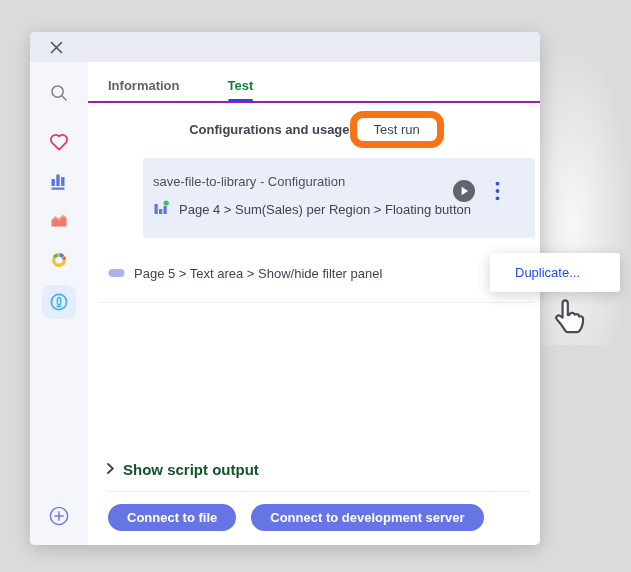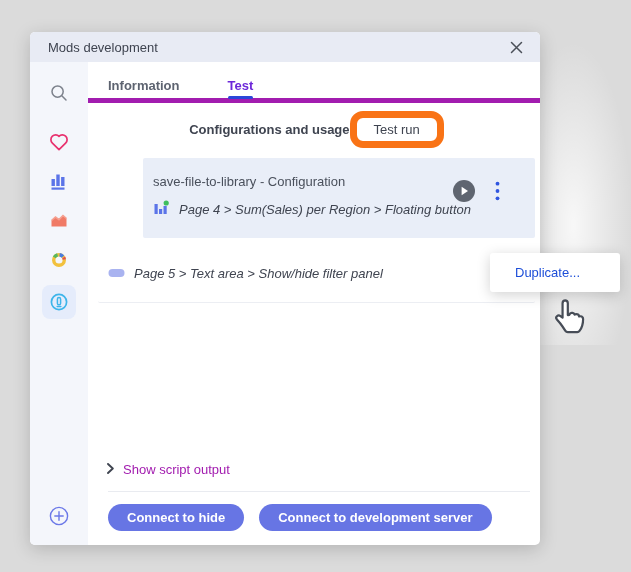--- a/index.html
+++ b/index.html
@@ -40,57 +40,57 @@
   .si-heart  { margin-top:15px; }
   .si-bar    { margin-top:5px; }
   .si-area   { margin-top:5px; }
   .si-donut  { margin-top:5px; }
   .si-mods   { margin-top:9px; background:#e5ecfb; }
   .si-plus   { position:absolute; bottom:12px; left:12px; }
   
   .content { position:absolute; left:58px; top:30px; right:0; bottom:0; }
   .tabs {
     display:flex; gap:48px; padding:16px 20px 0 20px;
-    border-bottom:5px solid #a21caf; height:41px;
+    border-bottom:2px solid #a21caf; height:41px;
   }
   .tab { font-size:13px; font-weight:700; padding-bottom:10px; position:relative; cursor:pointer; }
   .tab.inactive { color:#5d6370; }
-  .tab.active { color:#6d28d9; }
+  .tab.active { color:#15803d; }
   .tab.active::after {
     content:""; position:absolute; left:0; right:0; bottom:-1px; height:3px;
     background:#2b47d9; border-radius:2px;
   }
   .section-row {
     display:flex; align-items:center; justify-content:center;
     margin:8px 15px 10px 20px;
   }
   .section-heading { font-size:13px; font-weight:700; color:#3f4450; }
   .test-run-btn {
     background:#fff; border:7px solid #f97316; border-radius:13px;
     font-size:13px; color:#3f4450; padding:4px 17px; cursor:pointer;
     font-family:"Liberation Sans", sans-serif;
   }
   .config-list { margin:0 5px 0 10px; }
   .config-row { position:relative; padding:14px 10px 13px 10px; border-radius:2px; }
   .config-row.bordered { border-bottom:1px solid #eceef3; }
   .config-row.selected { background:#e9eef8; }
   .config-title { font-size:13px; color:#6b717d; }
   .config-row.selected .config-title { color:#4a505c; }
-  .config-sub { display:flex; align-items:center; gap:9px; margin-top:10px;font-style:italic; }
+  .config-sub { display:flex; align-items:center; gap:9px; margin-top:10px; }
   .config-sub .sub-text { font-size:13px; color:#3f4450; }
   .row-actions {
     position:absolute; right:32px; top:22px;
     display:flex; align-items:center; gap:16px;
   }
   .play-btn { width:22px; height:22px; cursor:pointer; }
   .kebab-btn { width:12px; height:22px; display:flex; align-items:center; justify-content:center; cursor:pointer; }
   
   .footer { position:absolute; left:20px; right:15px; bottom:14px; }
   .expander { display:flex; align-items:center; gap:9px; cursor:pointer; margin-left:-1px; }
-  .expander-label { font-size:13px; font-weight:400; color:#a21caf; }
+  .expander-label { font-size:15px; font-weight:700; color:#14532d; }
   .footer-divider { height:1px; background:#e9ebf0; margin:13px -5px 12px 0; }
   .footer-buttons { display:flex; gap:15px; }
   .pill-btn {
     background:#6775e4; color:#fff; border:none; border-radius:14px;
     font-size:13px; font-weight:700; padding:6px 19px; cursor:pointer;
     font-family:"Liberation Sans", sans-serif;
   }
   
   .context-menu {
     position:absolute; left:490px; top:253px; width:130px;
@@ -103,21 +103,20 @@
   .cursor-hand { position:absolute; left:548px; top:296px; z-index:6; pointer-events:none; }
 </style>
 </head>
 <body>
 
 <div class="glow"></div>
 
 <div class="dialog">
 
   <div class="titlebar">
-    <span class="title">Mods development</span>
     <span class="close-btn">
       <svg width="13" height="13" viewBox="0 0 13 13">
           <path d="M1.5 1.5 L11.5 11.5 M11.5 1.5 L1.5 11.5" stroke="#4a4f58" stroke-width="1.5" stroke-linecap="round"></path>
         </svg>
     </span>
   </div>
 
   <div class="sidebar">
     <div class="side-icon si-search">
       <svg width="20" height="20" viewBox="0 0 20 20">
@@ -229,21 +228,21 @@
       <div class="expander">
         <span>
           <svg width="7" height="11" viewBox="0 0 7 11">
               <path d="M1 1 L5.8 5.5 L1 10" fill="none" stroke="#3f4450" stroke-width="1.9" stroke-linecap="round" stroke-linejoin="round"></path>
             </svg>
         </span>
         <span class="expander-label">Show script output</span>
       </div>
       <div class="footer-divider"></div>
       <div class="footer-buttons">
-        <button class="pill-btn">Connect to hide</button>
+        <button class="pill-btn">Connect to file</button>
         <button class="pill-btn">Connect to development server</button>
       </div>
     </div>
 
   </div>
 </div>
 
 <div class="context-menu">
   <div class="menu-item">Duplicate...</div>
 </div>

